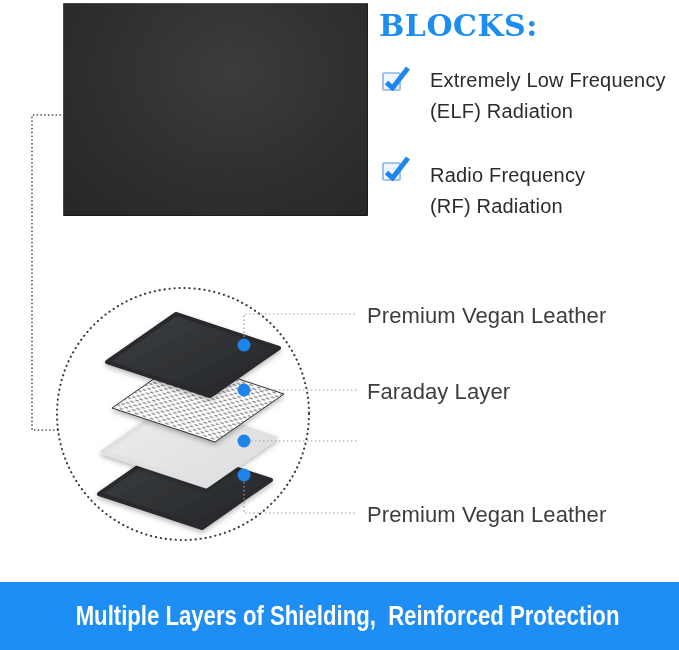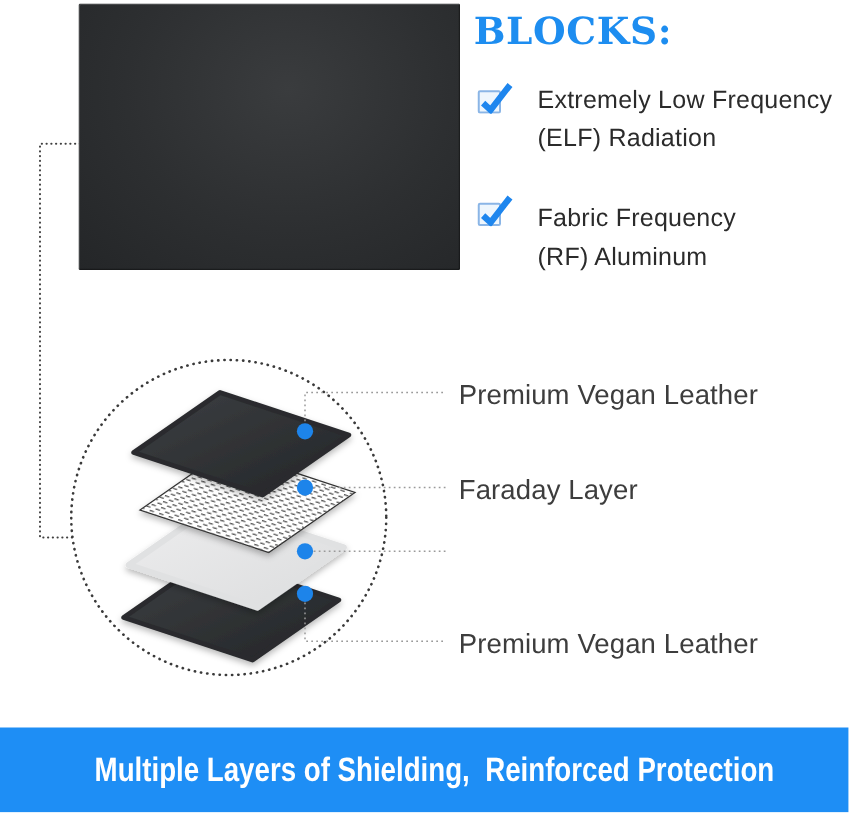--- a/index.html
+++ b/index.html
@@ -62,22 +62,22 @@
   </svg>
 
   <div class="feature-line" style="top:69px;">Extremely Low Frequency</div>
   <div class="feature-line" style="top:100px;text-align:right;">(ELF) Radiation</div>
 
   <svg class="feature-check" style="left:381px;top:153px;" width="30" height="28" viewBox="0 0 30 28">
     <rect x="2" y="10" width="17" height="17" rx="1" fill="#eef6fd" stroke="#8ab5e6" stroke-width="1.6"></rect>
     <path d="M5.5,19.5 L11.5,25 L27,5" fill="none" stroke="var(--check-blue,#1e86ee)" stroke-width="5"></path>
   </svg>
 
-  <div class="feature-line" style="top:164px;">Fabric Frequency</div>
-  <div class="feature-line" style="top:195px;">(RF) Aluminum</div>
+  <div class="feature-line" style="top:164px;">Radio Frequency</div>
+  <div class="feature-line" style="top:195px;">(RF) Radiation</div>
 
   <svg id="diagram-svg" width="679" height="650" viewBox="0 0 679 650">
     <defs>
       <linearGradient id="blackGrad" x1="0" y1="0" x2="1" y2="1">
         <stop offset="0" stop-color="#3d4043"></stop>
         <stop offset="1" stop-color="#232527"></stop>
       </linearGradient>
       <linearGradient id="foilGrad" x1="0" y1="0" x2="1" y2="1">
         <stop offset="0" stop-color="#ededee"></stop>
         <stop offset="1" stop-color="#dcddde"></stop>

